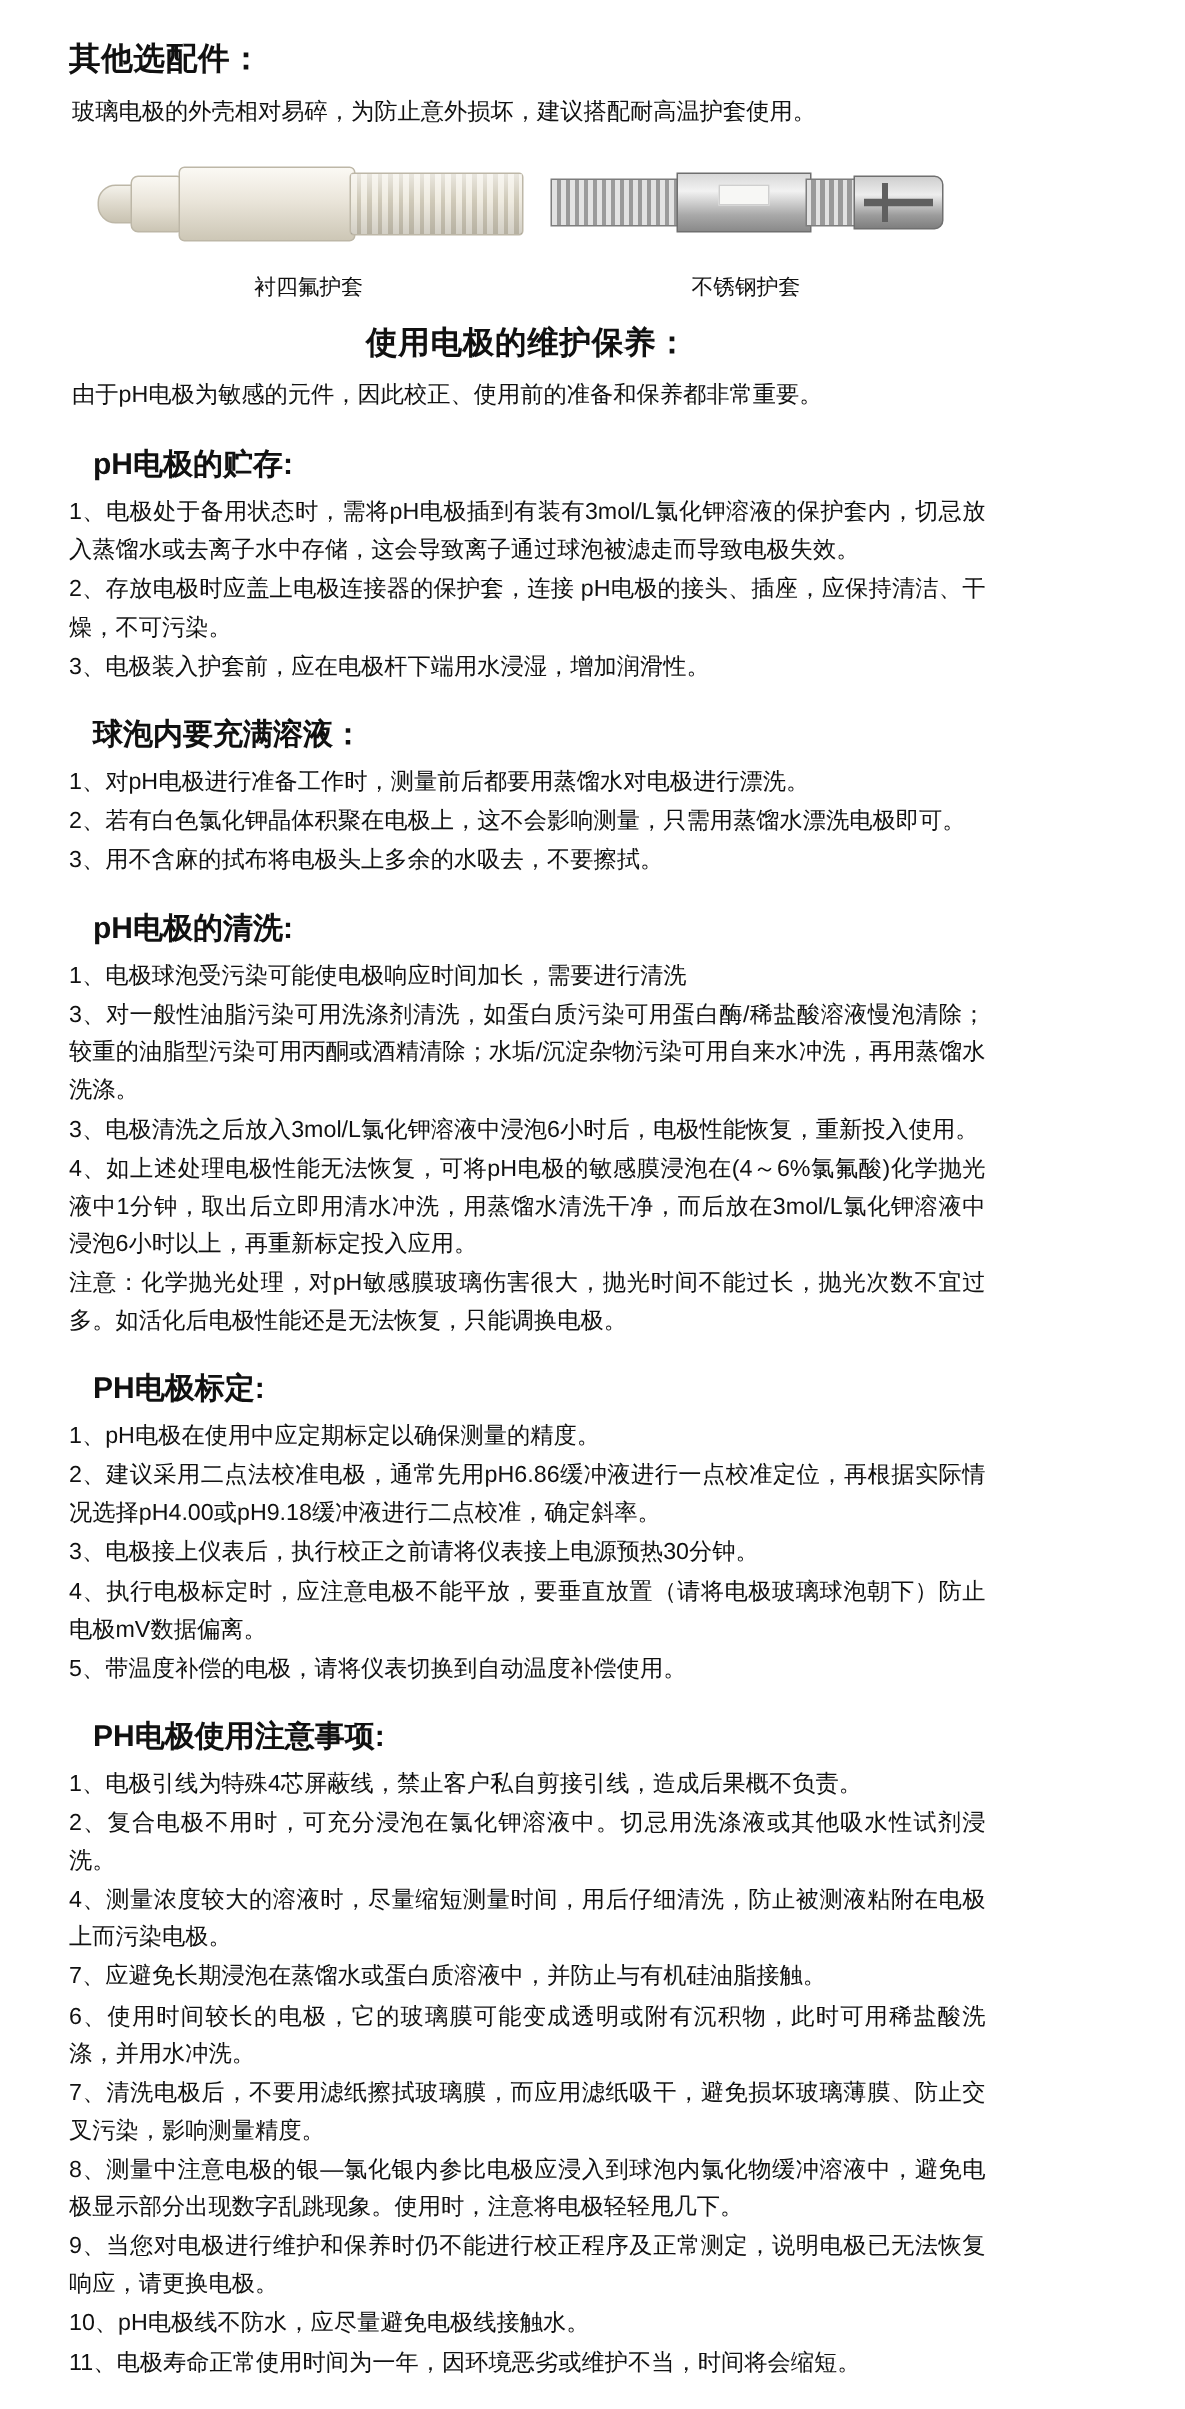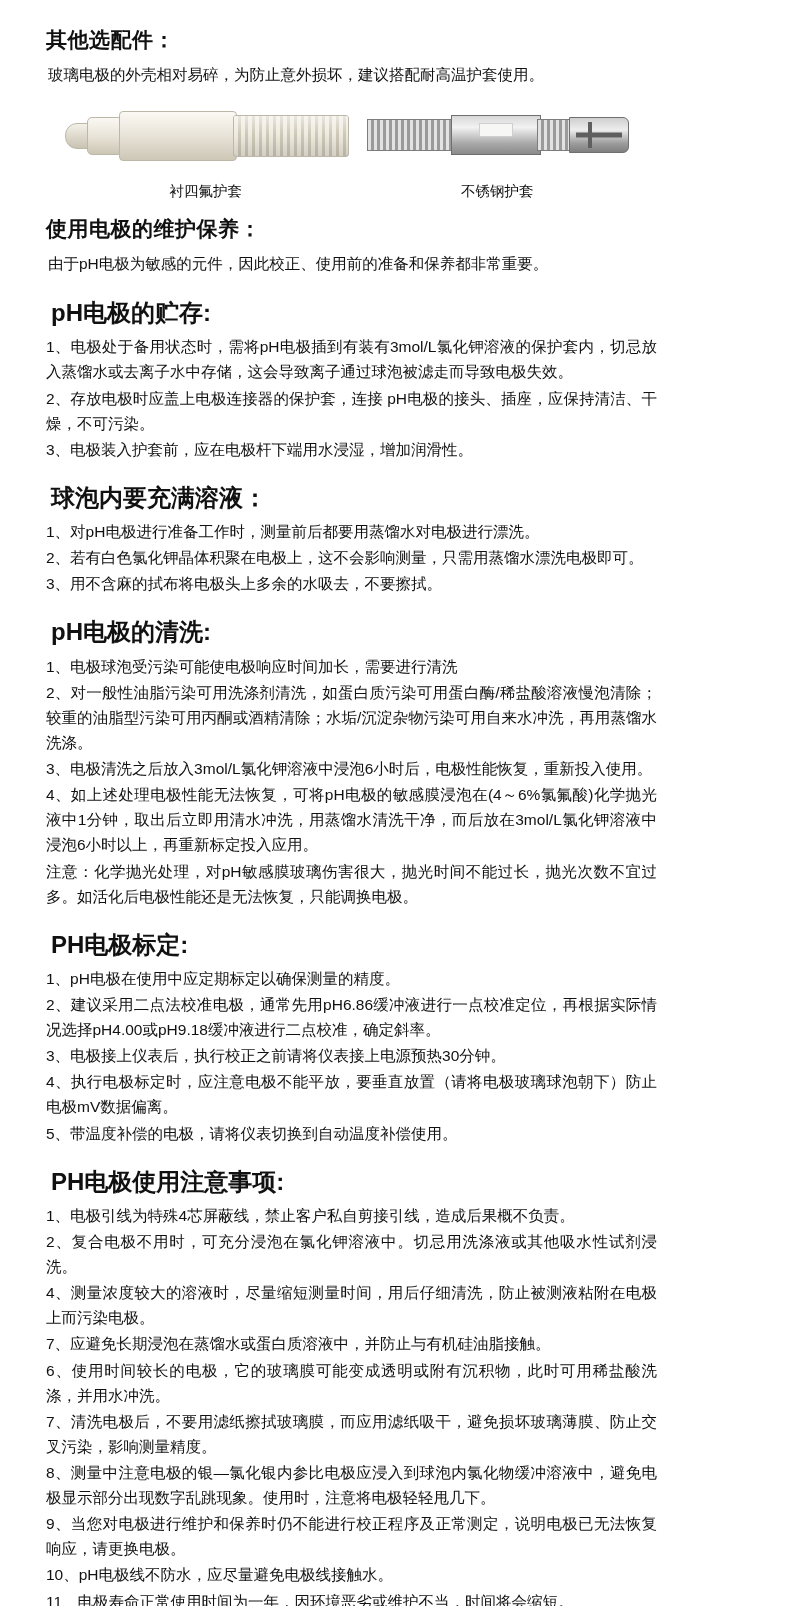--- a/index.html
+++ b/index.html
@@ -21,23 +21,23 @@
     position: relative;
   }
   .h1 {
     font-size: 21px;
     font-weight: bold;
     letter-spacing: 0.5px;
     margin: 0 0 10px 0;
     line-height: 1.3;
   }
   .h-sub {
-    font-size: 24px;
+    font-size: 20px;
     font-weight: bold;
-    margin: 20px 0 6px 5px;
+    margin: 20px 0 6px 16px;
     line-height: 1.3;
   }
   .para {
     font-size: 15.5px;
     line-height: 1.62;
     margin: 0 0 3px 0;
     text-align: justify;
   }
   .intro {
     font-size: 15.5px;
@@ -226,41 +226,41 @@
           <div class="s-body"></div>
           <div class="s-label"></div>
           <div class="s-thread-r"></div>
           <div class="s-cage"></div>
         </div>
       </div>
       <div class="fig-caption">不锈钢护套</div>
     </div>
   </div>
 
-  <h2 class="h1" style="margin-top:14px;">使用电极的维护保养：</h2>
+  <h2 class="h1" style="margin-top:14px;text-align:center;">使用电极的维护保养：</h2>
   <p class="lead">由于pH电极为敏感的元件，因此校正、使用前的准备和保养都非常重要。</p>
 
   <h3 class="h-sub">pH电极的贮存:</h3>
   <div class="list">
     <p class="para">1、电极处于备用状态时，需将pH电极插到有装有3mol/L氯化钾溶液的保护套内，切忌放入蒸馏水或去离子水中存储，这会导致离子通过球泡被滤走而导致电极失效。</p>
     <p class="para">2、存放电极时应盖上电极连接器的保护套，连接 pH电极的接头、插座，应保持清洁、干燥，不可污染。</p>
     <p class="para">3、电极装入护套前，应在电极杆下端用水浸湿，增加润滑性。</p>
   </div>
 
   <h3 class="h-sub">球泡内要充满溶液：</h3>
   <div class="list">
     <p class="para">1、对pH电极进行准备工作时，测量前后都要用蒸馏水对电极进行漂洗。</p>
     <p class="para">2、若有白色氯化钾晶体积聚在电极上，这不会影响测量，只需用蒸馏水漂洗电极即可。</p>
     <p class="para">3、用不含麻的拭布将电极头上多余的水吸去，不要擦拭。</p>
   </div>
 
   <h3 class="h-sub">pH电极的清洗:</h3>
   <div class="list">
     <p class="para">1、电极球泡受污染可能使电极响应时间加长，需要进行清洗</p>
-    <p class="para">2、对一般性油脂污染可用洗涤剂清洗，如蛋白质污染可用蛋白酶/稀盐酸溶液慢泡清除；较重的油脂型污染可用丙酮或酒精清除；水垢/沉淀杂物污染可用自来水冲洗，再用蒸馏水洗涤。</p>
+    <p class="para">3、对一般性油脂污染可用洗涤剂清洗，如蛋白质污染可用蛋白酶/稀盐酸溶液慢泡清除；较重的油脂型污染可用丙酮或酒精清除；水垢/沉淀杂物污染可用自来水冲洗，再用蒸馏水洗涤。</p>
     <p class="para">3、电极清洗之后放入3mol/L氯化钾溶液中浸泡6小时后，电极性能恢复，重新投入使用。</p>
     <p class="para">4、如上述处理电极性能无法恢复，可将pH电极的敏感膜浸泡在(4～6%氯氟酸)化学抛光液中1分钟，取出后立即用清水冲洗，用蒸馏水清洗干净，而后放在3mol/L氯化钾溶液中浸泡6小时以上，再重新标定投入应用。</p>
     <p class="para">注意：化学抛光处理，对pH敏感膜玻璃伤害很大，抛光时间不能过长，抛光次数不宜过多。如活化后电极性能还是无法恢复，只能调换电极。</p>
   </div>
 
   <h3 class="h-sub">PH电极标定:</h3>
   <div class="list">
     <p class="para">1、pH电极在使用中应定期标定以确保测量的精度。</p>
     <p class="para">2、建议采用二点法校准电极，通常先用pH6.86缓冲液进行一点校准定位，再根据实际情况选择pH4.00或pH9.18缓冲液进行二点校准，确定斜率。</p>
     <p class="para">3、电极接上仪表后，执行校正之前请将仪表接上电源预热30分钟。</p>

